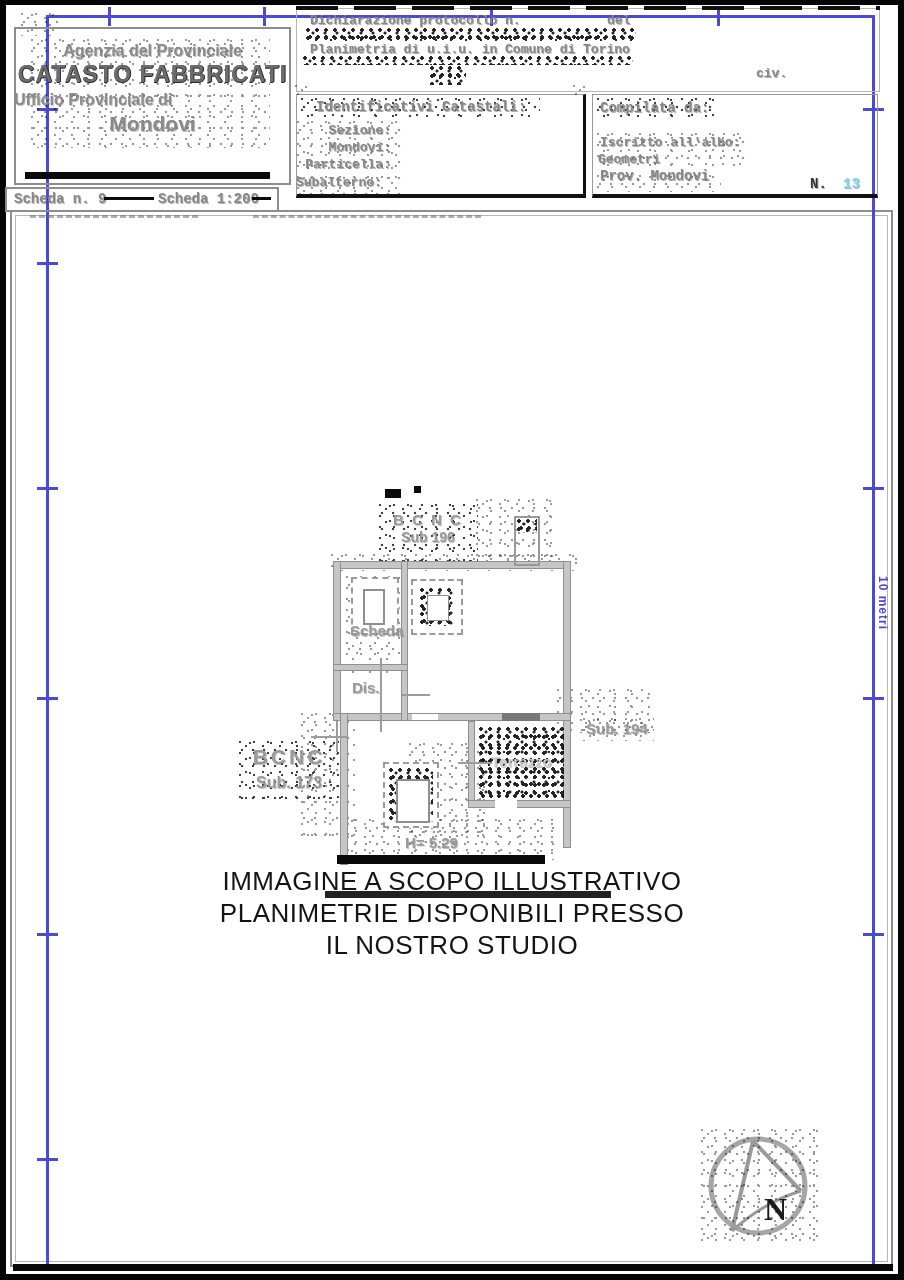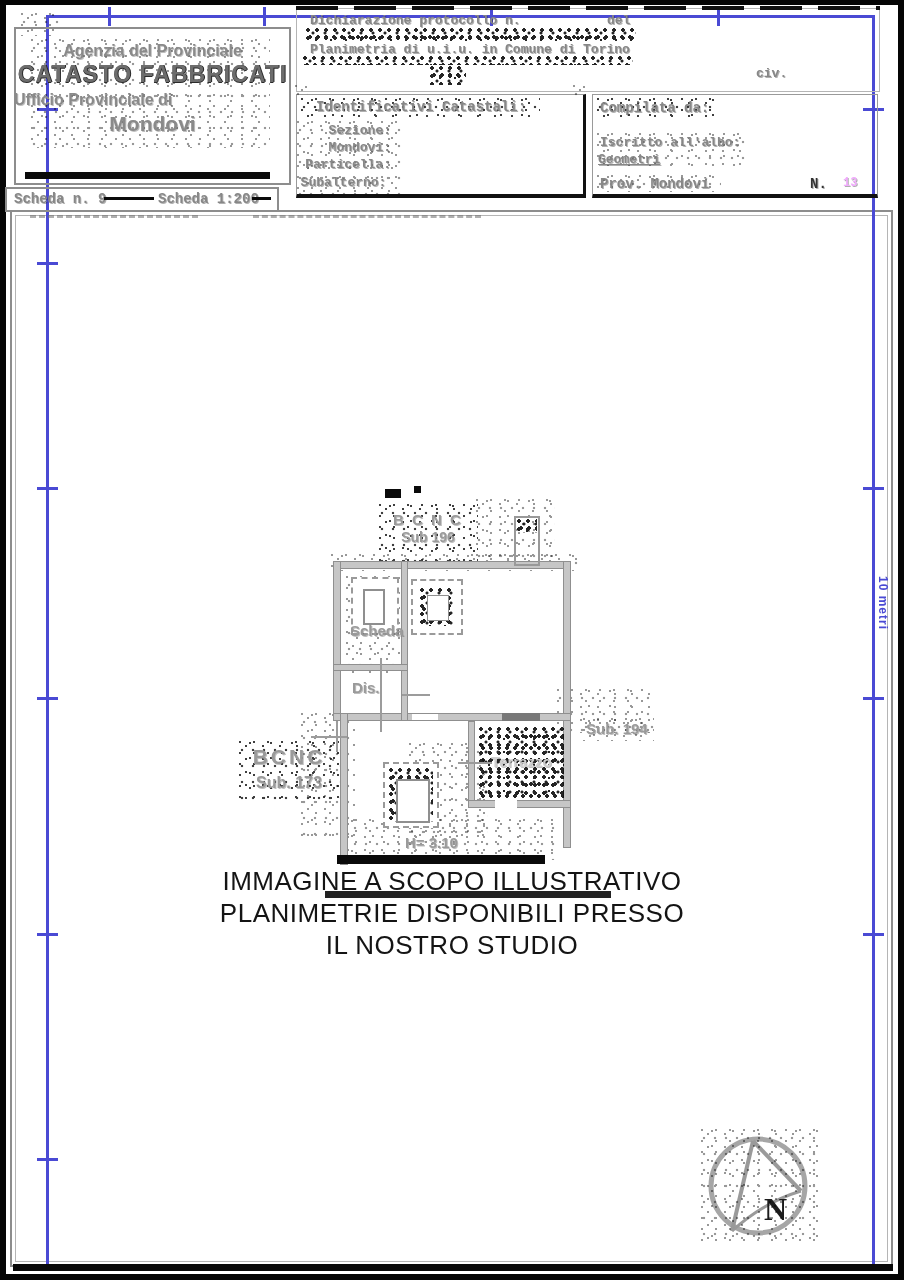--- a/index.html
+++ b/index.html
@@ -125,33 +125,33 @@
 <div class="mg" style="left:756px;top:66px;font-size:13px;">civ.</div>
 
 <div style="position:absolute;left:296px;top:94px;width:290px;height:104px;box-sizing:border-box;
             border:1px solid #9a9a9a;border-right:3px solid #111;border-bottom:4px solid #111;"></div>
 <div class="speckle" style="left:300px;top:97px;width:240px;height:20px;"></div>
 <div class="mg" style="left:308px;top:99px;font-size:14px;margin-left:8px;">Identificativi Catastali:</div>
 <div class="speckle light" style="left:296px;top:120px;width:105px;height:74px;"></div>
 <div class="mg" style="left:296px;top:123px;width:95px;text-align:right;font-size:13px;">Sezione:</div>
 <div class="mg" style="left:296px;top:140px;width:95px;text-align:right;font-size:13px;">Mondovi:</div>
 <div class="mg" style="left:296px;top:157px;width:95px;text-align:right;font-size:13px;">Particella:</div>
-<div class="mg" style="left:296px;top:175px;width:95px;text-align:center;font-size:13px;">Subalterno:</div>
+<div class="mg" style="left:296px;top:175px;width:95px;text-align:left;font-size:13px;">Subalterno:</div>
 
 <div style="position:absolute;left:592px;top:94px;width:286px;height:104px;box-sizing:border-box;
             border:1px solid #9a9a9a;border-bottom:4px solid #111;"></div>
 <div class="speckle" style="left:596px;top:97px;width:120px;height:22px;"></div>
 <div class="mg" style="left:600px;top:100px;font-size:14px;">Compilata da:</div>
 <div class="speckle light" style="left:596px;top:132px;width:150px;height:34px;"></div>
 <div class="mg" style="left:600px;top:135px;font-size:13px;">Iscritto all'albo:</div>
-<div class="mg" style="left:598px;top:152px;font-size:13px;text-decoration:underline;">Geometri</div>
+<div class="mg" style="left:598px;top:152px;font-size:13px;">Geometri</div>
 <div class="speckle light" style="left:596px;top:174px;width:125px;height:18px;"></div>
-<div class="mg" style="left:600px;top:176px;font-size:14px;">Prov. Mondovi</div>
+<div class="mg" style="left:600px;top:168px;font-size:14px;">Prov. Mondovi</div>
 <div class="mg" style="left:810px;top:176px;font-size:14px;color:#333;">N.</div>
-<div class="mg" style="left:843px;top:176px;font-size:12px;color:#f0abfc;">13</div>
+<div class="mg" style="left:843px;top:176px;font-size:14px;color:#7dd3fc;">13</div>
 
 <div class="speckle" style="left:378px;top:503px;width:100px;height:58px;"></div>
 <div class="speckle light" style="left:475px;top:498px;width:80px;height:65px;"></div>
 <div class="speckle" style="left:238px;top:740px;width:102px;height:62px;"></div>
 <div class="speckle light" style="left:300px;top:712px;width:55px;height:125px;"></div>
 <div class="speckle light" style="left:330px;top:553px;width:250px;height:18px;"></div>
 <div class="speckle light" style="left:340px;top:818px;width:215px;height:42px;"></div>
 <div class="speckle light" style="left:556px;top:688px;width:95px;height:45px;"></div>
 <div class="speckle light" style="left:345px;top:575px;width:60px;height:100px;"></div>
 <div class="speckle light" style="left:408px;top:742px;width:80px;height:95px;"></div>
@@ -201,21 +201,21 @@
 </div>
 <div class="sg" style="left:240px;top:745px;width:98px;text-align:center;font-size:21px;letter-spacing:3px;">
   <span>BCNC</span><br>
   <span style="font-size:16px;letter-spacing:0;">Sub. 173</span>
 </div>
 <div class="sg" style="left:350px;top:622px;font-size:15px;">Scheda</div>
 <div class="sg" style="left:352px;top:679px;font-size:15px;">Dis.</div>
 <div class="sg" style="left:491px;top:753px;font-size:15px;color:#cfcfcf;z-index:5;">Terrazzo</div>
 <div class="speckle light" style="left:582px;top:717px;width:72px;height:24px;"></div>
 <div class="sg" style="left:586px;top:720px;font-size:15px;">Sub. 194</div>
-<div class="sg" style="left:405px;top:834px;font-size:15px;">H= 3.10</div>
+<div class="sg" style="left:405px;top:834px;font-size:15px;">H= 5.29</div>
 
 <div class="watermark" style="top:866px;">IMMAGINE A SCOPO ILLUSTRATIVO</div>
 <div class="watermark" style="top:898px;">PLANIMETRIE DISPONIBILI PRESSO</div>
 <div class="watermark" style="top:930px;">IL NOSTRO STUDIO</div>
 
 <div style="position:absolute;left:702px;top:1130px;width:112px;height:112px;">
   <svg width="112" height="112" viewBox="0 0 112 112">
     <circle cx="56" cy="56" r="47" fill="none" stroke="#a6a6a6" stroke-width="5"></circle>
     <path d="M30 101 L51 11" fill="none" stroke="#9a9a9a" stroke-width="4"></path>
     <path d="M51 11 L99 61" fill="none" stroke="#9a9a9a" stroke-width="4"></path>

